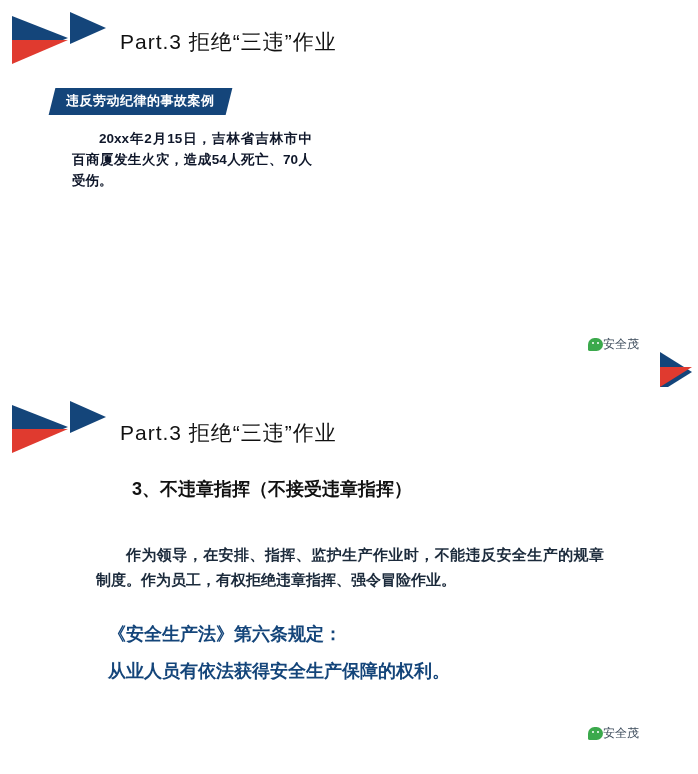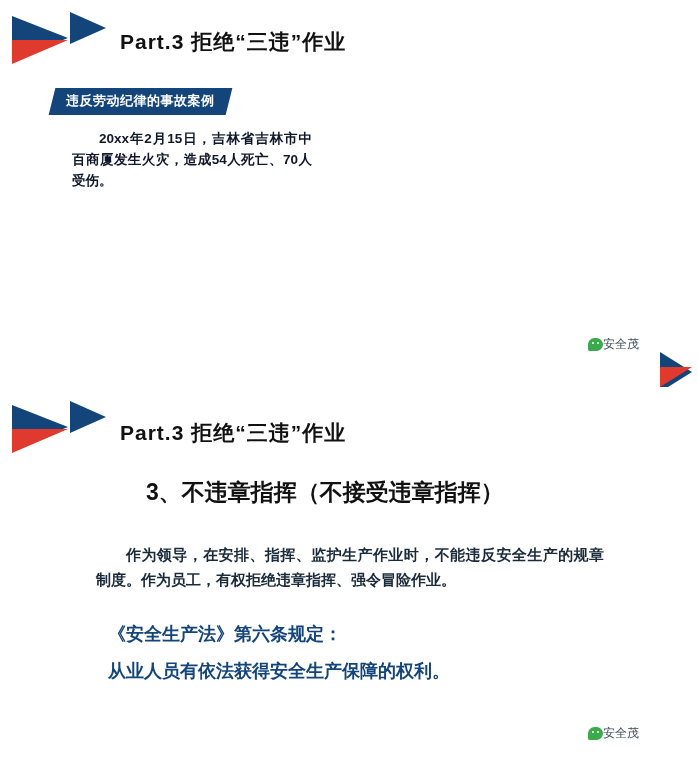--- a/index.html
+++ b/index.html
@@ -51,21 +51,21 @@
     left: 64px; top: 2px;
     border-top: 16px solid transparent;
     border-bottom: 16px solid transparent;
     border-left: 36px solid #14457a;
   }
 
   
   .part-title {
     position: absolute;
     font-family: "Liberation Sans", sans-serif;
-    font-weight: bold;
+    font-weight: normal;
     font-size: 21px;
     color: #111111;
     letter-spacing: 1px;
     white-space: nowrap;
   }
 
   
   .case-banner {
     position: absolute;
     left: 52px;
@@ -161,24 +161,23 @@
   .photo .wm-red {
     position: absolute; right: 6px; bottom: 6px;
     background: #c0392b; color:#fff; font-size: 11px; padding: 1px 4px;
     font-weight: bold; letter-spacing: 1px; opacity: .92;
   }
 
   
   .sub-heading {
     position: absolute;
     font-weight: bold;
-    font-size: 23px;
+    font-size: 18px;
     color: #111111;
     white-space: nowrap;
-    margin-left: 14px;
   }
   .para-2 {
     position: absolute;
     left: 96px;
     top: 155px;
     width: 508px;
     font-size: 15px;
     line-height: 25px;
     font-weight: bold;
     color: #1b2a3b;

